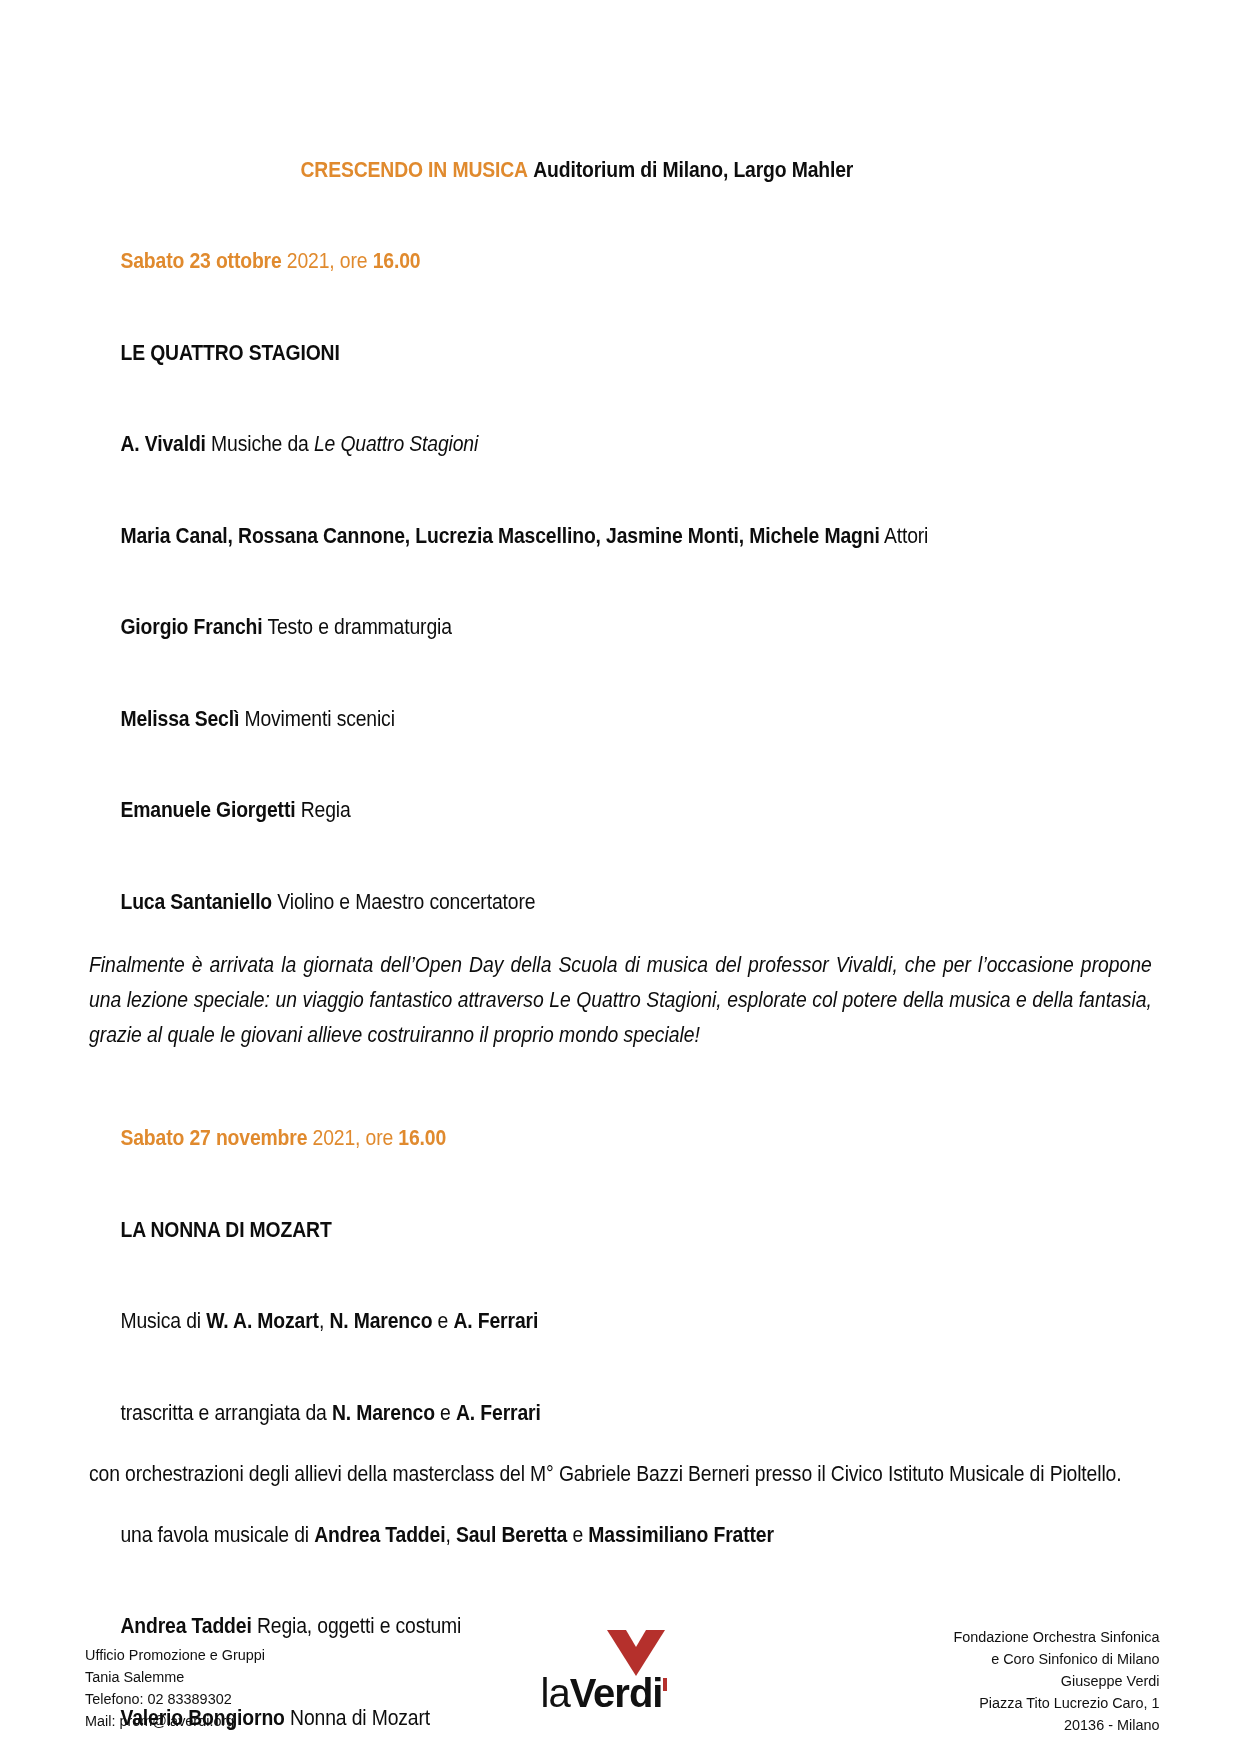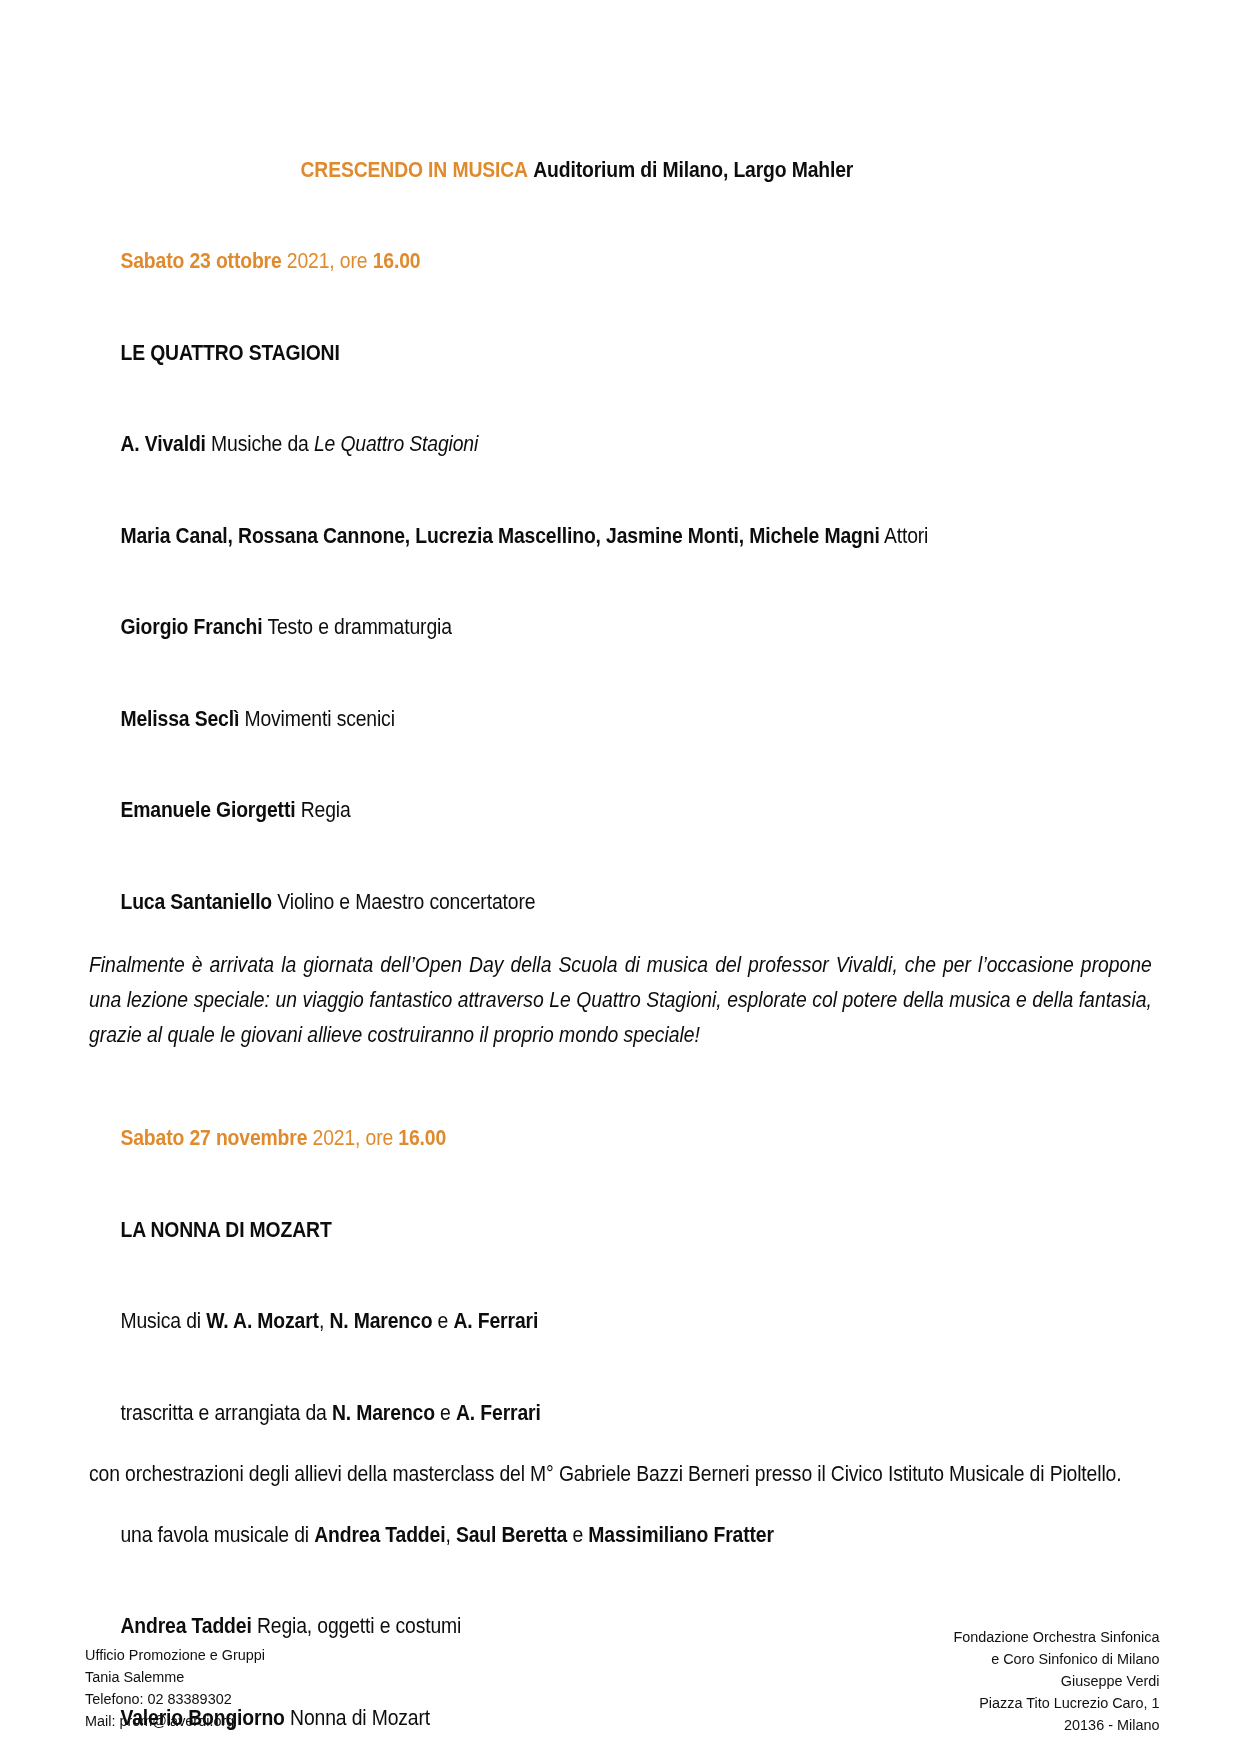--- a/index.html
+++ b/index.html
@@ -213,20 +213,29 @@
 
   <div class="footer">
 
     <div class="footer-left">
       <div>Ufficio Promozione e Gruppi</div>
       <div>Tania Salemme</div>
       <div>Telefono: 02 83389302</div>
       <div>Mail:  prom@laverdi.org</div>
     </div>
 
+    <div class="footer-logo">
+      <div class="logo-mark">
+        <svg viewBox="0 0 58 46" width="58" height="46" aria-hidden="true">
+          <polygon points="0,0 58,0 29,46" fill="#b5302c"></polygon>
+          <polygon points="19,0 39,0 29,17" fill="#ffffff"></polygon>
+        </svg>
+      </div>
+      <div class="logo-text"><span class="logo-la">la</span><span class="logo-verdi">Verdi</span><span class="logo-tick"></span></div>
+    </div>
 
     <div class="footer-right">
       <div>Fondazione Orchestra Sinfonica</div>
       <div>e Coro Sinfonico di Milano</div>
       <div>Giuseppe Verdi</div>
       <div>Piazza Tito Lucrezio Caro, 1</div>
       <div>20136 - Milano</div>
     </div>
 
   </div>

